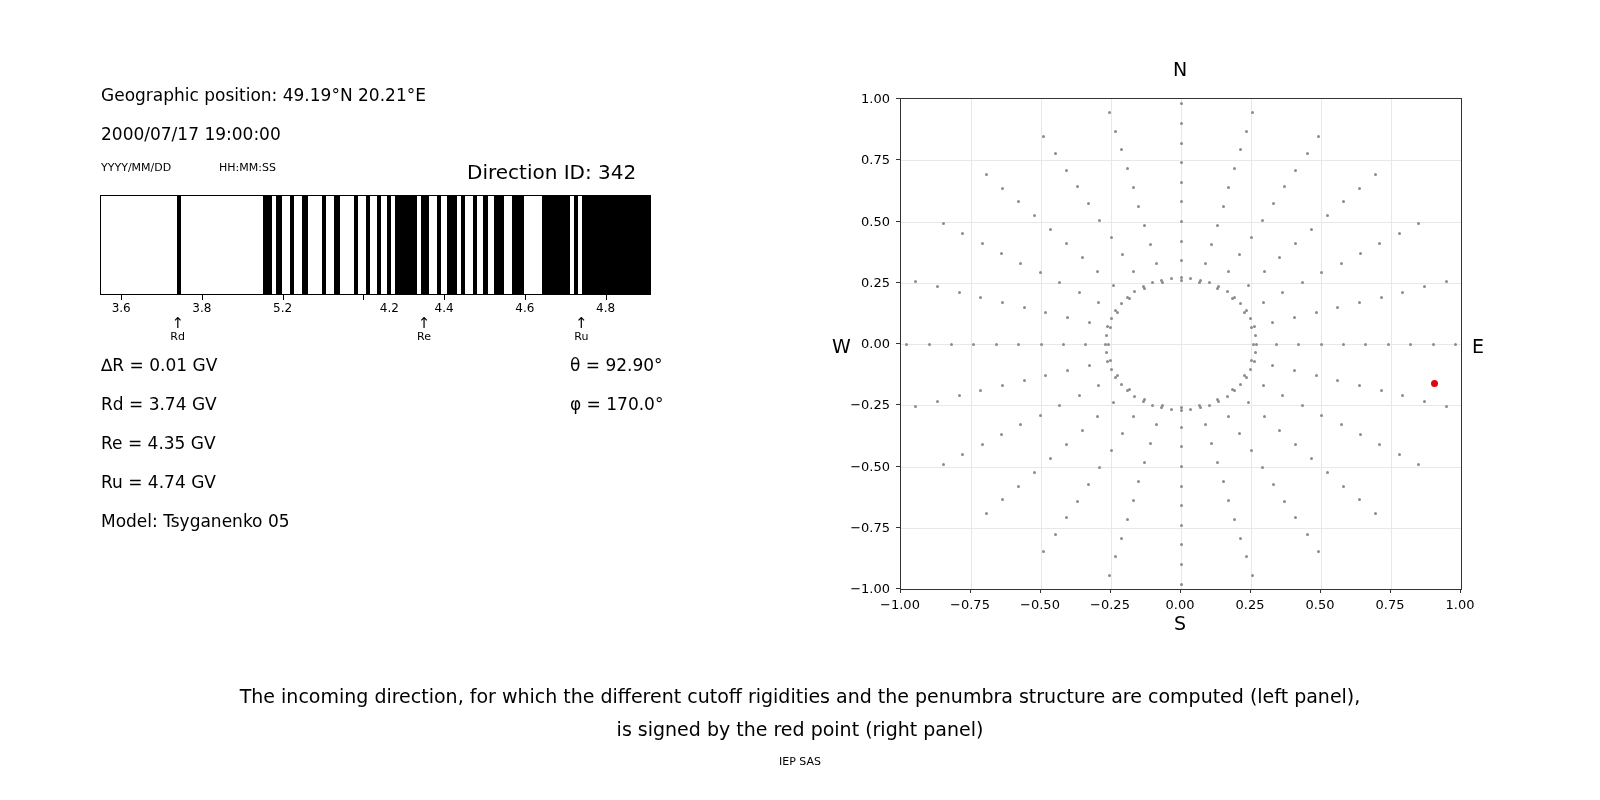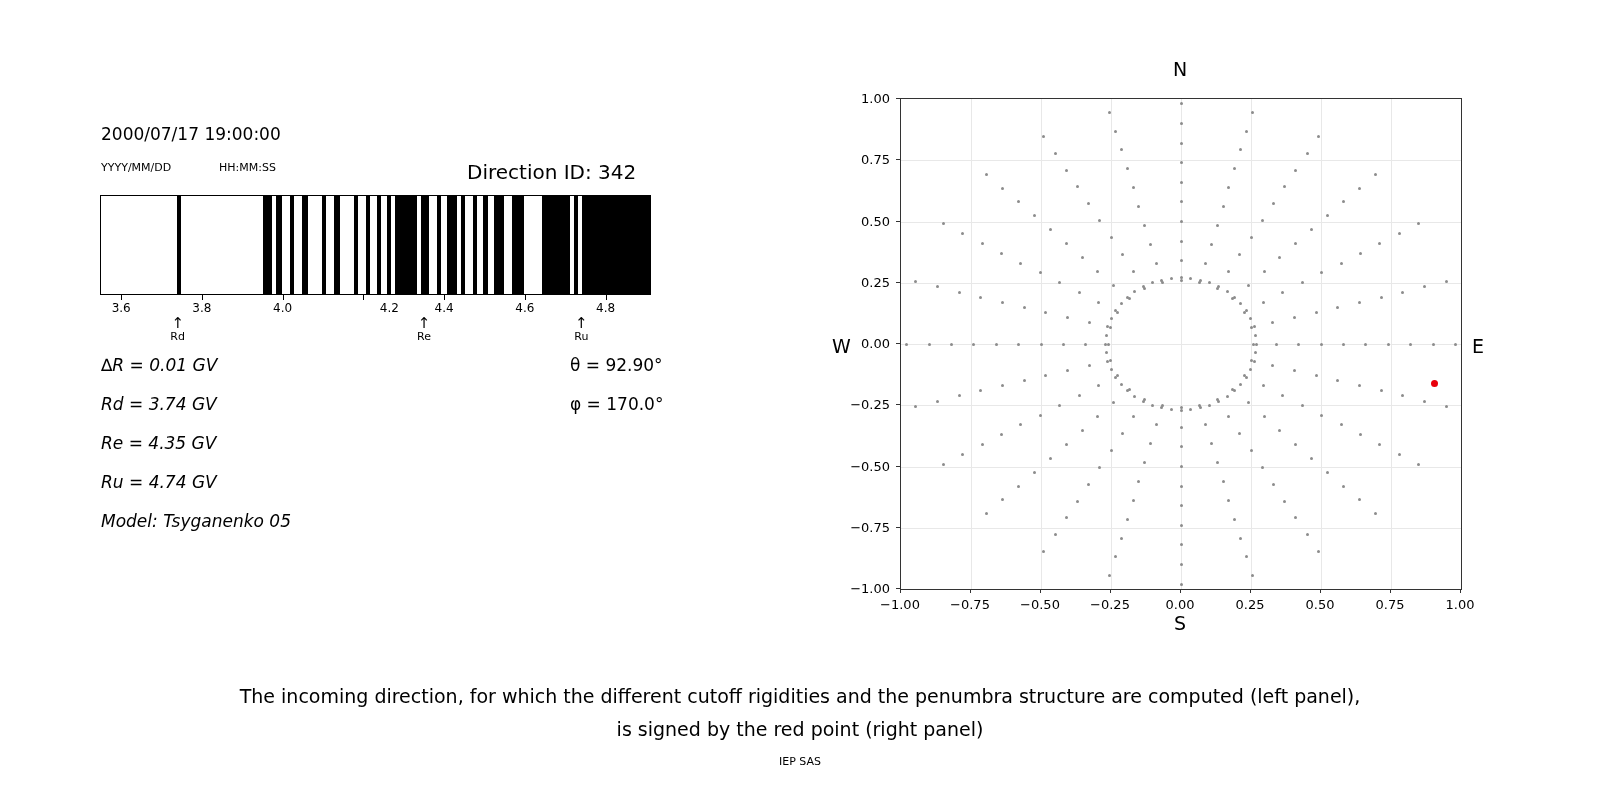--- a/index.html
+++ b/index.html
@@ -88,21 +88,21 @@
   .marker .arrow {
     display: block;
     font-size: 15px;
     line-height: 13px;
   }
   .stat {
     position: absolute;
     font-size: 17px;
     white-space: nowrap;
   }
-  .stat-col1 { left: 101px; font-style: italic; }
+  .stat-col1 { left: 101px; }
   .stat-col2 { left: 570px; }
   #stat-dr  { top: 355px; }
   #stat-rd  { top: 394px; }
   #stat-re  { top: 433px; }
   #stat-ru  { top: 472px; }
   #stat-model { top: 511px; }
   #stat-theta { top: 355px; }
   #stat-phi   { top: 394px; }
 
   
@@ -186,20 +186,21 @@
     text-align: center;
     top: 755px;
     font-size: 11px;
   }
 </style>
 </head>
 <body>
 
 <div class="panel-left">
 
+  <div class="info-line" id="geo-position">Geographic position: 49.19°N 20.21°E</div>
 
   <div class="info-line" id="datetime">2000/07/17 19:00:00</div>
 
   <div class="info-line" id="fmt-date">YYYY/MM/DD</div>
 
   <div class="info-line" id="fmt-time">HH:MM:SS</div>
 
   <div class="info-line" id="direction-id">Direction ID: 342</div>
 
   <div class="penumbra-wrap">
@@ -227,21 +228,21 @@
         <div class="band" style="left: 441.017px; width: 28.2574px;"></div>
         <div class="band" style="left: 473.311px; width: 4.03676px;"></div>
         <div class="band" style="left: 481.384px; width: 67.6158px;"></div>
       </div>
     <div class="axis-ticks" id="penumbra-axis">
         <div class="tick" style="left: 21.1838px;"></div>
         <div class="tick-label" style="left: 21.1838px;">3.6</div>
         <div class="tick" style="left: 101.919px;"></div>
         <div class="tick-label" style="left: 101.919px;">3.8</div>
         <div class="tick" style="left: 182.654px;"></div>
-        <div class="tick-label" style="left: 182.654px;">4.0</div>
+        <div class="tick-label" style="left: 182.654px;">5.2</div>
         <div class="tick" style="left: 263.39px;"></div>
         <div class="tick-label" style="left: 263.39px; margin-left: 26px;">4.2</div>
         <div class="tick" style="left: 344.125px;"></div>
         <div class="tick-label" style="left: 344.125px;">4.4</div>
         <div class="tick" style="left: 424.86px;"></div>
         <div class="tick-label" style="left: 424.86px;">4.6</div>
         <div class="tick" style="left: 505.596px;"></div>
         <div class="tick-label" style="left: 505.596px;">4.8</div>
         <div class="marker" style="left: 77.6985px; top: 22px;"><span class="arrow">↑</span><span>Rd</span></div>
         <div class="marker" style="left: 323.941px; top: 22px;"><span class="arrow">↑</span><span>Re</span></div>

